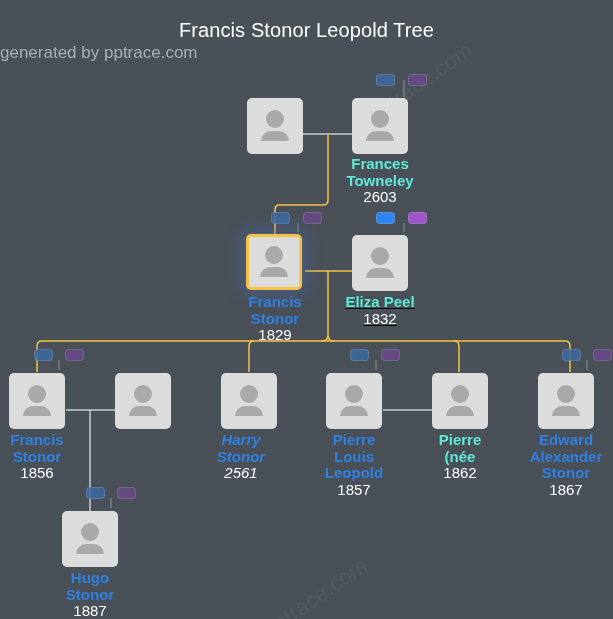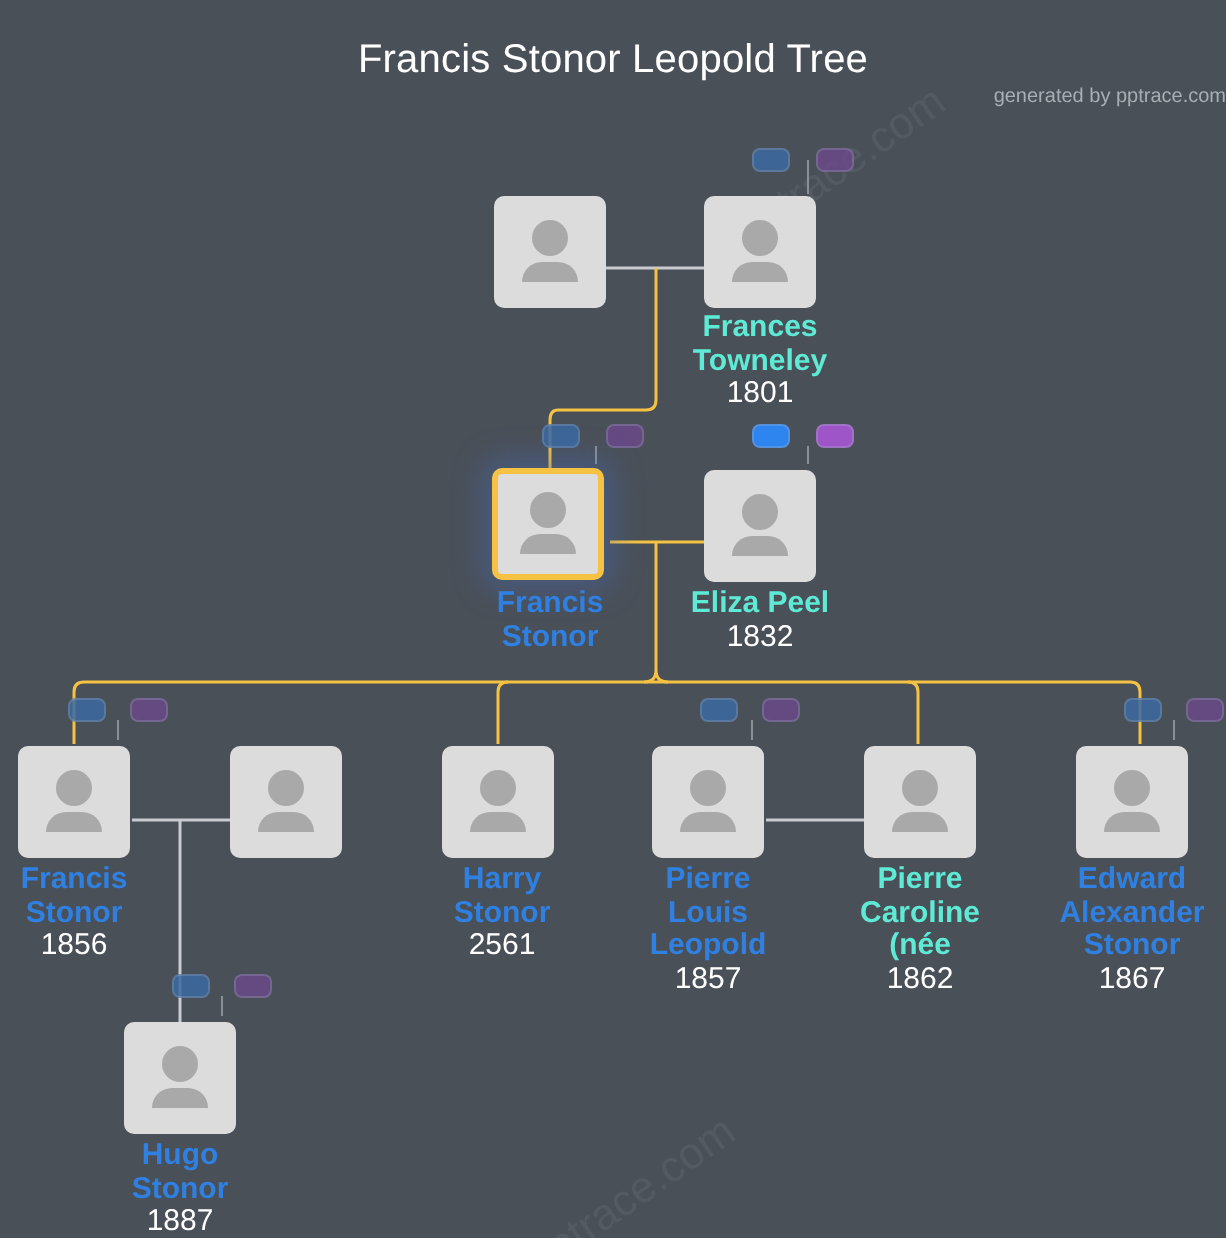--- a/index.html
+++ b/index.html
@@ -6,22 +6,22 @@
   body {
     width:613px; height:619px; overflow:hidden; position:relative;
     background:#4a5058;
     font-family:"Liberation Sans", sans-serif;
   }
   .title {
     position:absolute; left:0; width:613px; top:19px; text-align:center;
     color:#ffffff; font-size:20px; letter-spacing:0.1px;
   }
   .subtitle {
-    position:absolute; left:0; width:613px; top:43px; text-align:right;
-    color:#a9aeb4; font-size:10px;
+    position:absolute; left:0; width:613px; top:43px; text-align:left;
+    color:#a9aeb4; font-size:17px;
   }
   .watermark {
     position:absolute; color:rgba(255,255,255,0.06); font-size:22px;
     transform:rotate(-35deg); white-space:nowrap;
   }
   svg.lines { position:absolute; left:0; top:0; }
   .card {
     position:absolute; width:56px; height:56px; background:#dcdcdc;
     border-radius:5px; box-sizing:border-box; cursor:pointer;
   }
@@ -101,41 +101,42 @@
 
 <div class="pill b" style="left:376px; top:74px;"></div>
 <div class="pill p" style="left:408px; top:74px;"></div>
 <div class="card" style="left:352px; top:98px;">
   <div class="head"></div>
   <div class="body"></div>
 </div>
 <div class="label" style="left:325px; top:156px;">
   <span class="name f">Frances</span>
   <span class="name f">Towneley</span>
-  <span class="year">1801</span>
+  <span class="year">2603</span>
 </div>
 
 <div class="pill b" style="left:271px; top:212px;"></div>
 <div class="pill p" style="left:303px; top:212px;"></div>
 <div class="card focus" style="left:246px; top:234px;">
   <div class="head"></div>
   <div class="body"></div>
 </div>
 <div class="label" style="left:220px; top:294px;">
   <span class="name m">Francis</span>
   <span class="name m">Stonor</span>
+  <span class="year">1829</span>
 </div>
 
 <div class="pill b bright" style="left:376px; top:212px;"></div>
 <div class="pill p bright" style="left:408px; top:212px;"></div>
 <div class="card" style="left:352px; top:235px;">
   <div class="head"></div>
   <div class="body"></div>
 </div>
-<div class="label" style="left:325px; top:294px;">
+<div class="label" style="left:325px; top:294px;text-decoration:underline;">
   <span class="name f">Eliza Peel</span>
   <span class="year">1832</span>
 </div>
 
 <div class="pill b" style="left:34px; top:349px;"></div>
 <div class="pill p" style="left:65px; top:349px;"></div>
 <div class="card" style="left:9px; top:373px;">
   <div class="head"></div>
   <div class="body"></div>
 </div>
@@ -147,21 +148,21 @@
 
 <div class="card" style="left:115px; top:373px;">
   <div class="head"></div>
   <div class="body"></div>
 </div>
 
 <div class="card" style="left:221px; top:373px;">
   <div class="head"></div>
   <div class="body"></div>
 </div>
-<div class="label" style="left:196px; top:432px;">
+<div class="label" style="left:186px; top:432px;font-style:italic;">
   <span class="name m">Harry</span>
   <span class="name m">Stonor</span>
   <span class="year">2561</span>
 </div>
 
 <div class="pill b" style="left:350px; top:349px;"></div>
 <div class="pill p" style="left:381px; top:349px;"></div>
 <div class="card" style="left:326px; top:373px;">
   <div class="head"></div>
   <div class="body"></div>
@@ -172,21 +173,20 @@
   <span class="name m">Leopold</span>
   <span class="year">1857</span>
 </div>
 
 <div class="card" style="left:432px; top:373px;">
   <div class="head"></div>
   <div class="body"></div>
 </div>
 <div class="label" style="left:405px; top:432px;">
   <span class="name f">Pierre</span>
-  <span class="name f">Caroline</span>
   <span class="name f">(née</span>
   <span class="year">1862</span>
 </div>
 
 <div class="pill b" style="left:562px; top:349px;"></div>
 <div class="pill p" style="left:593px; top:349px;"></div>
 <div class="card" style="left:538px; top:373px;">
   <div class="head"></div>
   <div class="body"></div>
 </div>

